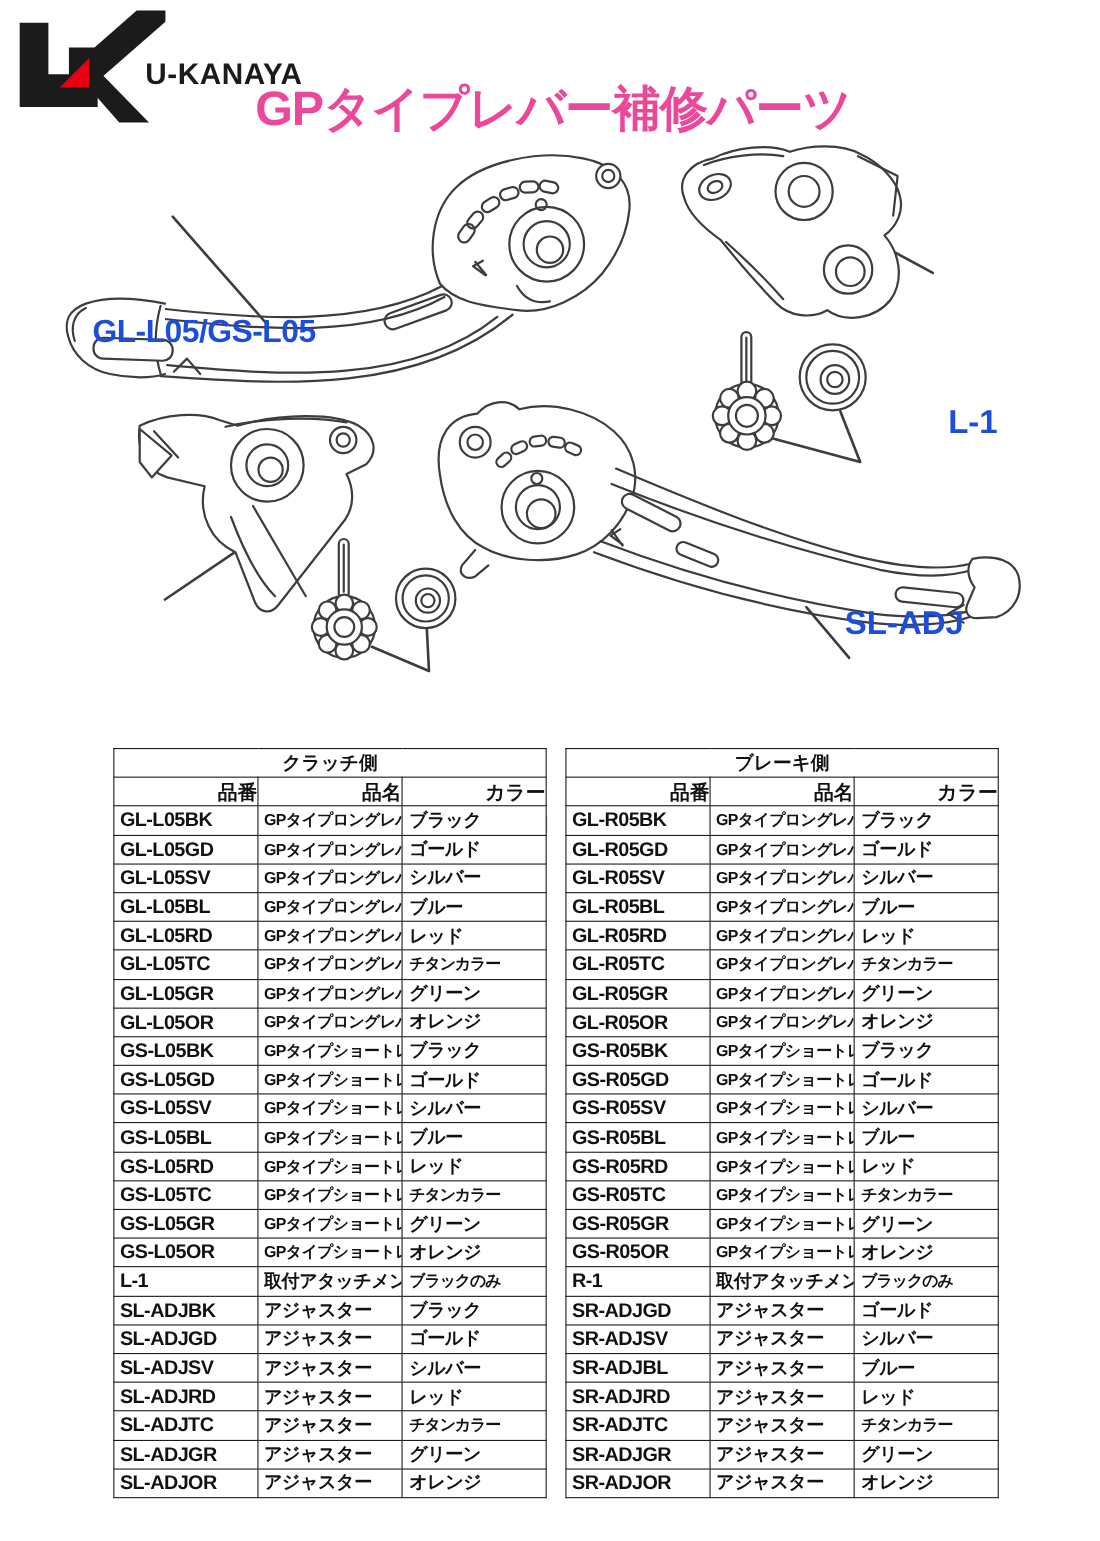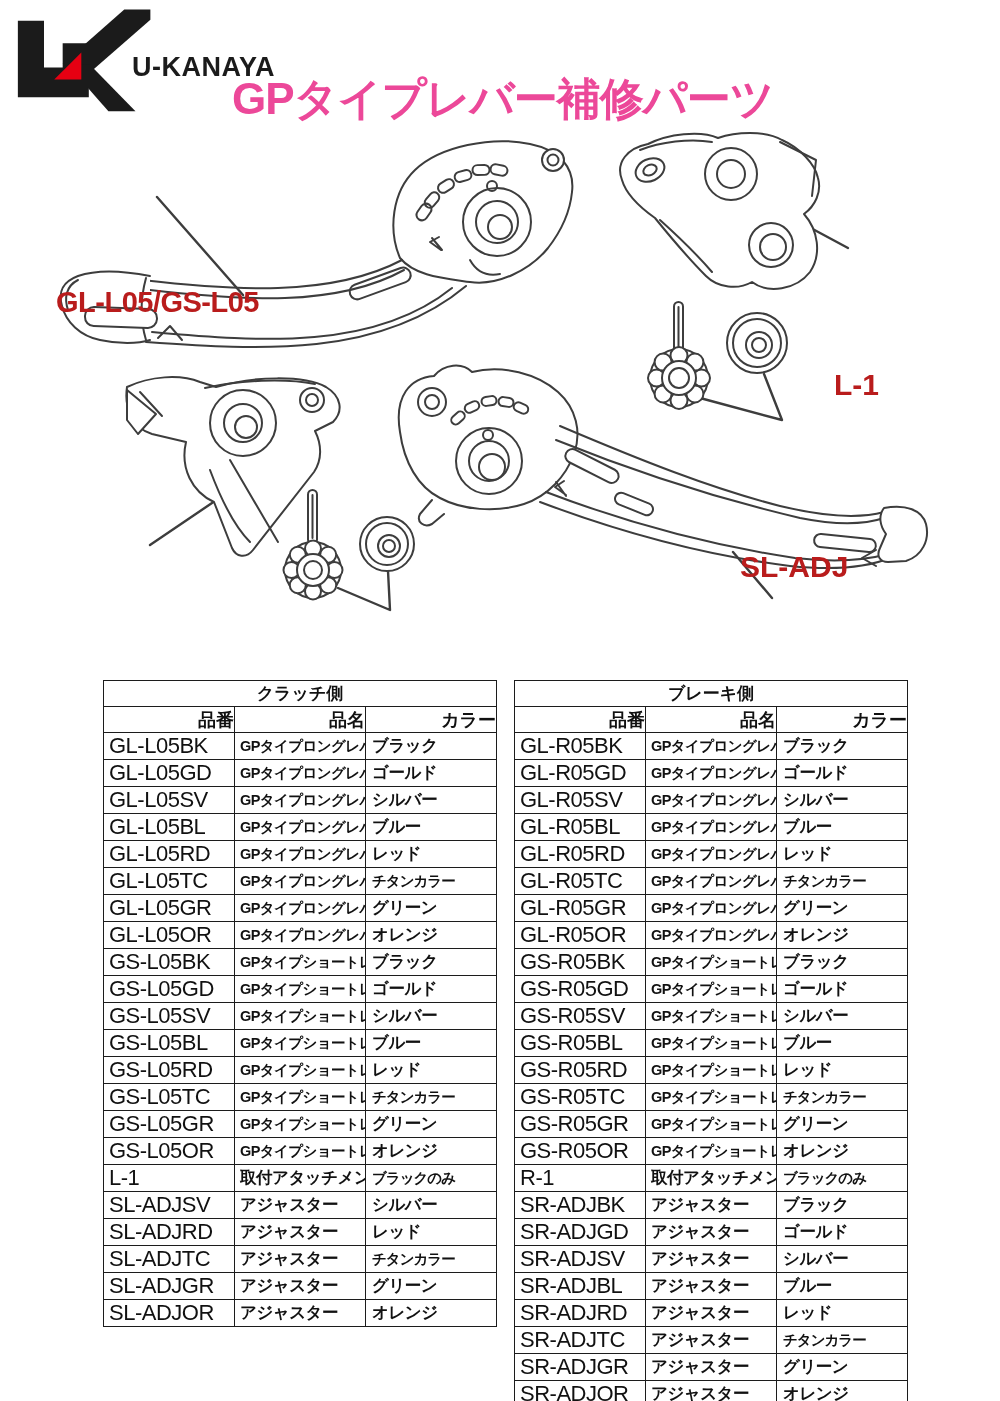--- a/index.html
+++ b/index.html
@@ -11,42 +11,42 @@
   
   .logo-wrap{position:absolute;left:16px;top:4px;width:320px;height:112px;}
   .logo-mark{position:absolute;left:0;top:0;}
   .brand-text{position:absolute;left:116px;top:48px;font-size:27px;font-weight:800;
     letter-spacing:.5px;color:#1b1b1b;white-space:nowrap;}
   
   .page-title{position:absolute;left:232px;top:70px;font-size:44px;font-weight:800;
     letter-spacing:-1px;color:#ec4899;white-space:nowrap;}
   
   .diagram{position:absolute;left:0;top:130px;width:1000px;height:548px;}
-  .dlabel{position:absolute;font-weight:800;color:#b91c1c;white-space:nowrap;}
+  .dlabel{position:absolute;font-weight:800;color:#1d4ed8;white-space:nowrap;margin-left:28px;}
   .lbl-clutch-lever{left:56px;top:156px;font-size:29px;letter-spacing:-.5px;}
   .lbl-l1{left:834px;top:238px;font-size:30px;}
   .lbl-sladj{left:740px;top:420px;font-size:30px;}
   .lbl-r1{left:110px;top:562px;font-size:31px;}
   .lbl-sradj{left:356px;top:606px;font-size:31px;}
   .lbl-brake-lever{left:652px;top:606px;font-size:29px;letter-spacing:-.5px;}
   
   .parts-table{position:absolute;top:680px;border-collapse:collapse;table-layout:fixed;
     width:394px;background:#fff;}
   .tbl-left{left:103px;}
   .tbl-right{left:514px;}
   .parts-table th,.parts-table td{
     border:1.6px solid #1c1c1c;padding:0;vertical-align:middle;
     overflow:hidden;white-space:nowrap;color:#111;}
   .parts-table tr{height:26.2px;}
   .parts-table th.ttl{font-size:17px;font-weight:800;}
   .parts-table th.h{font-size:18px;font-weight:800;text-align:right;}
   .parts-table th.c0,.parts-table td.c0{width:115px;}
   .parts-table th.c1,.parts-table td.c1{width:177px;}
   .parts-table th.c2,.parts-table td.c2{width:100px;}
-  .parts-table td.c0{font-size:22px;font-weight:400;padding-left:5px;letter-spacing:-.5px;}
+  .parts-table td.c0{font-size:18px;font-weight:700;padding-left:5px;letter-spacing:-.5px;}
   .parts-table td.c1{font-size:14.5px;font-weight:700;padding-left:5px;letter-spacing:-.6px;}
   .parts-table td.c1.big{font-size:16.5px;letter-spacing:-.5px;}
   .parts-table td.c2{font-size:16.5px;font-weight:700;padding-left:6px;letter-spacing:-.5px;margin-top:16px;}
   .parts-table td.c2.small{font-size:14.5px;letter-spacing:-1px;}
   
   .diagram svg *{vector-effect:non-scaling-stroke;}
 </style>
 </head>
 <body>
 
@@ -311,20 +311,30 @@
         <td class="c0">GS-L05OR</td>
         <td class="c1">GPタイプショートレバー</td>
         <td class="c2">オレンジ</td>
       </tr>
       <tr>
         <td class="c0">L-1</td>
         <td class="c1 big">取付アタッチメント</td>
         <td class="c2 small">ブラックのみ</td>
       </tr>
       <tr>
+        <td class="c0">SL-ADJBK</td>
+        <td class="c1 big">アジャスター</td>
+        <td class="c2">ブラック</td>
+      </tr>
+      <tr>
+        <td class="c0">SL-ADJGD</td>
+        <td class="c1 big">アジャスター</td>
+        <td class="c2">ゴールド</td>
+      </tr>
+      <tr>
         <td class="c0">SL-ADJSV</td>
         <td class="c1 big">アジャスター</td>
         <td class="c2">シルバー</td>
       </tr>
       <tr>
         <td class="c0">SL-ADJRD</td>
         <td class="c1 big">アジャスター</td>
         <td class="c2">レッド</td>
       </tr>
       <tr>
@@ -435,25 +445,20 @@
         <td class="c0">GS-R05OR</td>
         <td class="c1">GPタイプショートレバー</td>
         <td class="c2">オレンジ</td>
       </tr>
       <tr>
         <td class="c0">R-1</td>
         <td class="c1 big">取付アタッチメント</td>
         <td class="c2 small">ブラックのみ</td>
       </tr>
       <tr>
-        <td class="c0">SR-ADJBK</td>
-        <td class="c1 big">アジャスター</td>
-        <td class="c2">ブラック</td>
-      </tr>
-      <tr>
         <td class="c0">SR-ADJGD</td>
         <td class="c1 big">アジャスター</td>
         <td class="c2">ゴールド</td>
       </tr>
       <tr>
         <td class="c0">SR-ADJSV</td>
         <td class="c1 big">アジャスター</td>
         <td class="c2">シルバー</td>
       </tr>
       <tr>

